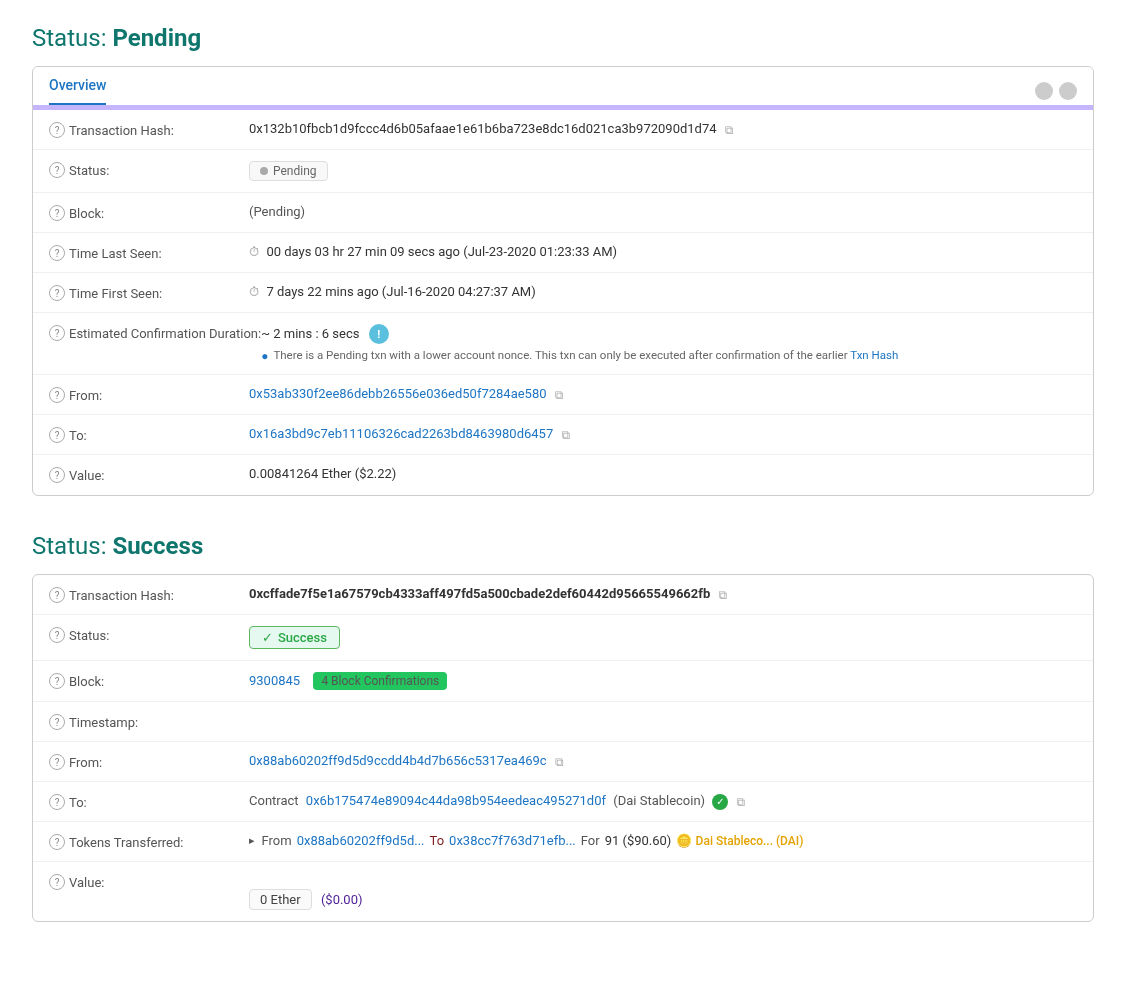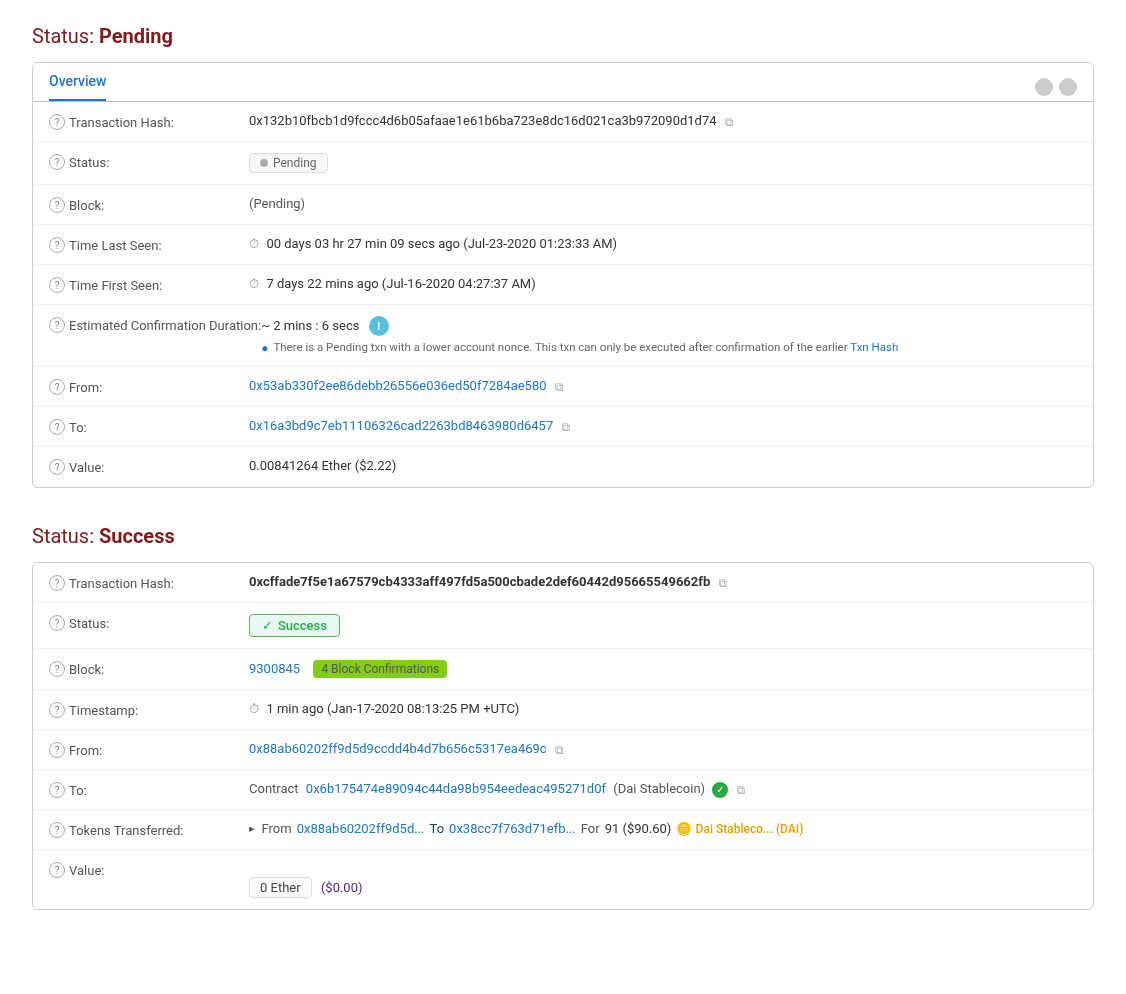--- a/index.html
+++ b/index.html
@@ -4,40 +4,40 @@
   <style>
     * { box-sizing: border-box; margin: 0; padding: 0; }
     body {
       font-family: -apple-system, BlinkMacSystemFont, 'Segoe UI', Roboto, sans-serif;
       background: #fff;
       color: #333;
       font-size: 14px;
       padding: 24px 32px;
     }
     .section-title {
-      font-size: 20px;
+      font-size: 24px;
       font-weight: 400;
       margin-bottom: 14px;
-      color: #7f1d1d;
+      color: #0f766e;
     }
     .section-title strong {
       font-weight: 700;
     }
     .card {
       border: 1px solid #ccc;
       border-radius: 6px;
       margin-bottom: 36px;
       overflow: hidden;
     }
     .tab-bar {
       display: flex;
       align-items: center;
       justify-content: space-between;
       padding: 10px 16px 0 16px;
-      border-bottom: 1px solid #c4b5fd;
+      border-bottom: 5px solid #c4b5fd;
       background: #fff;
     }
     .tab-label {
       font-size: 14px;
       color: #1d75c4;
       font-weight: 500;
       padding-bottom: 10px;
       border-bottom: 2px solid #1d75c4;
     }
     .tab-icons {
@@ -141,21 +141,21 @@
       vertical-align: middle;
     }
     .time-icon {
       color: #888;
       margin-right: 4px;
       font-size: 13px;
     }
     .block-badge {
       display: inline-flex;
       align-items: center;
-      background: #84cc16;
+      background: #22c55e;
       border-radius: 4px;
       padding: 2px 8px;
       font-size: 12px;
       color: #555;
       margin-left: 10px;
     }
     .info-note {
       display: flex;
       align-items: flex-start;
       gap: 5px;
@@ -402,24 +402,20 @@
         <a class="link-blue">9300845</a>
         <span class="block-badge">4 Block Confirmations</span>
       </div>
     </div>
 
     <div class="row">
       <div class="row-label">
         <span class="qmark">?</span>
         <span>Timestamp:</span>
       </div>
-      <div class="row-value">
-        <span class="time-icon">⏱</span>
-        <span>1 min ago (Jan-17-2020 08:13:25 PM +UTC)</span>
-      </div>
     </div>
 
     <div class="row">
       <div class="row-label">
         <span class="qmark">?</span>
         <span>From:</span>
       </div>
       <div class="row-value">
         <a class="link-blue">0x88ab60202ff9d5d9ccdd4b4d7b656c5317ea469c</a>
         <span class="copy-icon">⧉</span>
@@ -443,21 +439,21 @@
     <div class="row">
       <div class="row-label">
         <span class="qmark">?</span>
         <span>Tokens Transferred:</span>
       </div>
       <div class="row-value">
         <div class="tokens-row-content">
           <span class="token-arrow">▸</span>
           <span style="color:#555;">From</span>
           <a class="link-blue">0x88ab60202ff9d5d...</a>
-          <span style="color:#0c4a6e;">To</span>
+          <span style="color:#7f1d1d;">To</span>
           <a class="link-blue">0x38cc7f763d71efb...</a>
           <span style="color:#555;">For</span>
           <span>91 ($90.60)</span>
           <span class="dai-badge">
             <span class="dai-icon">🪙</span>
             <a class="link-blue" style="color:#e4a300;">Dai Stableco... (DAI)</a>
           </span>
         </div>
       </div>
     </div>

